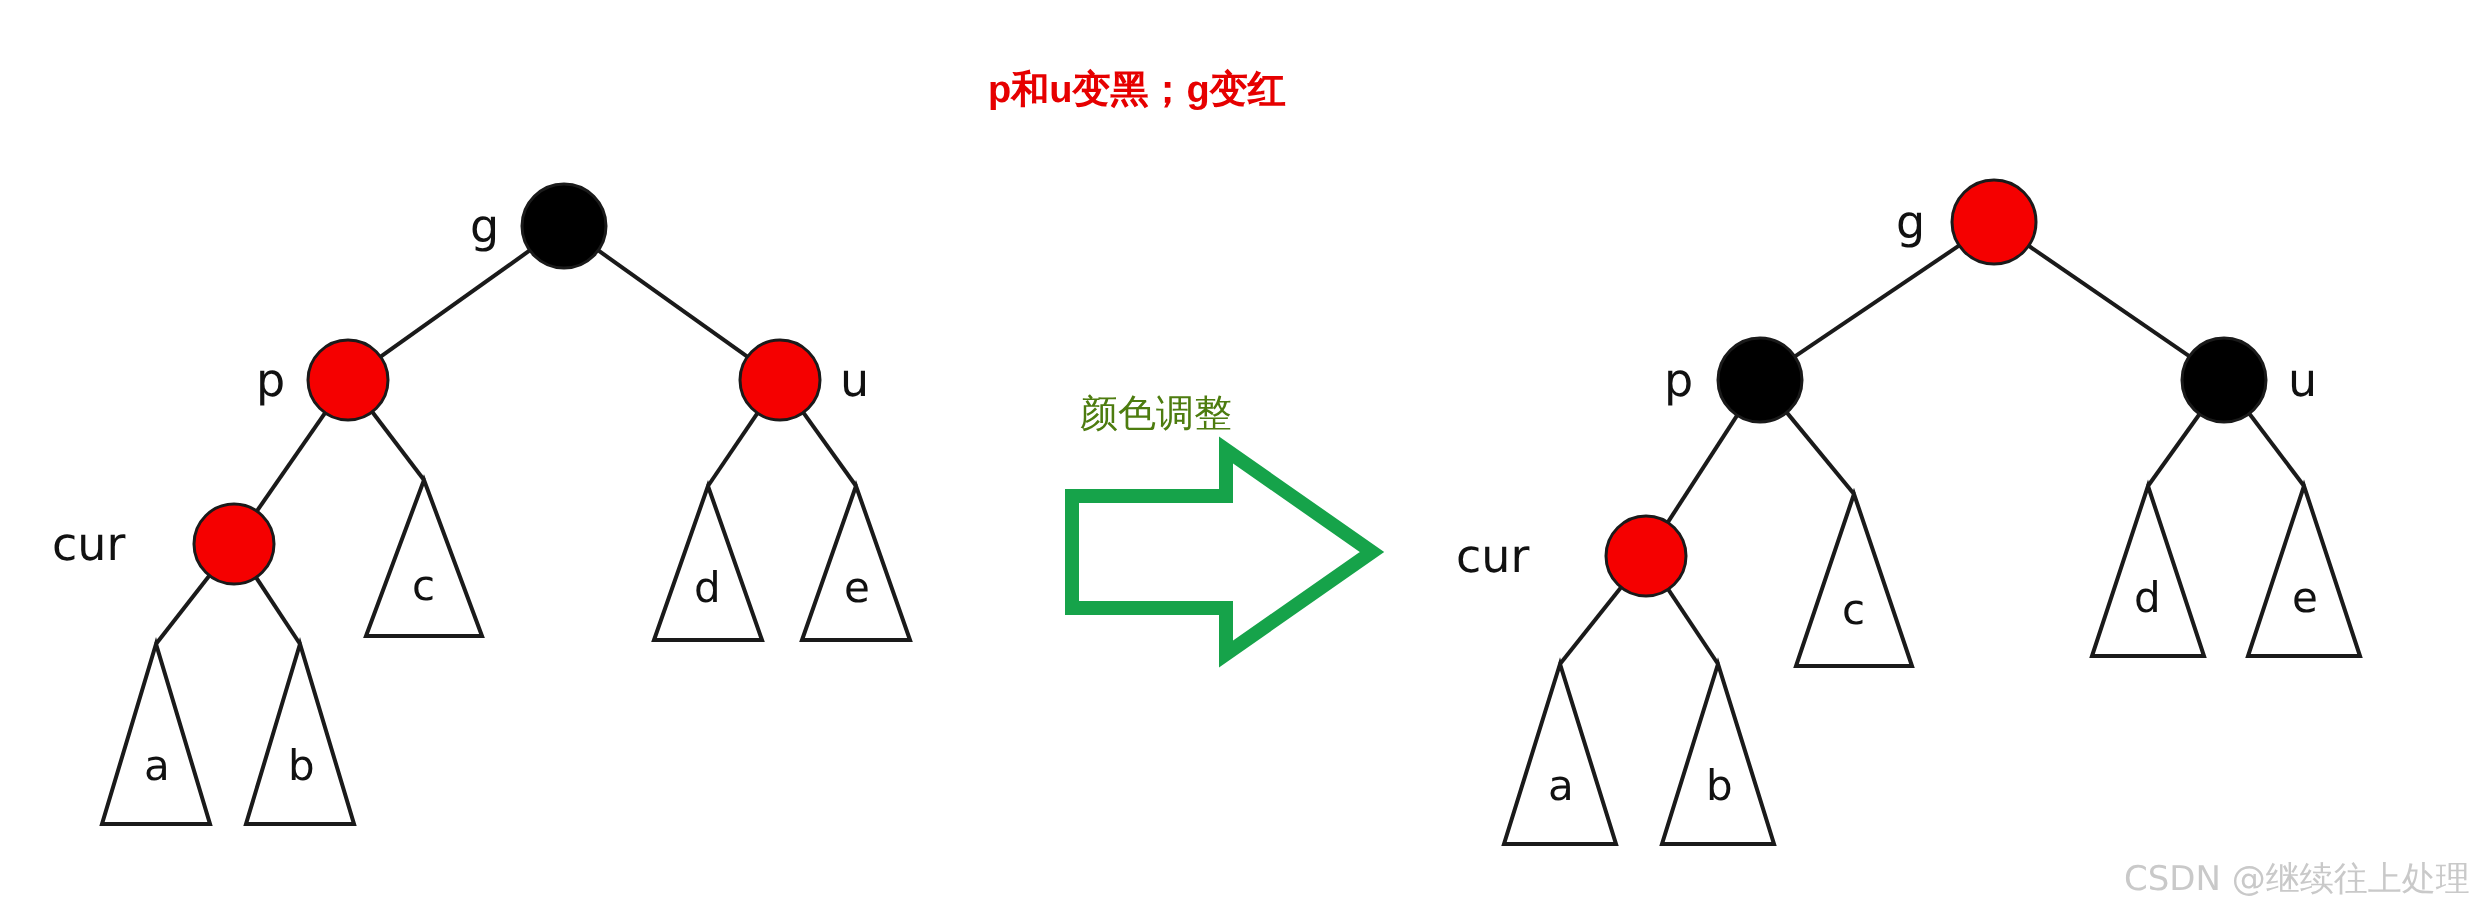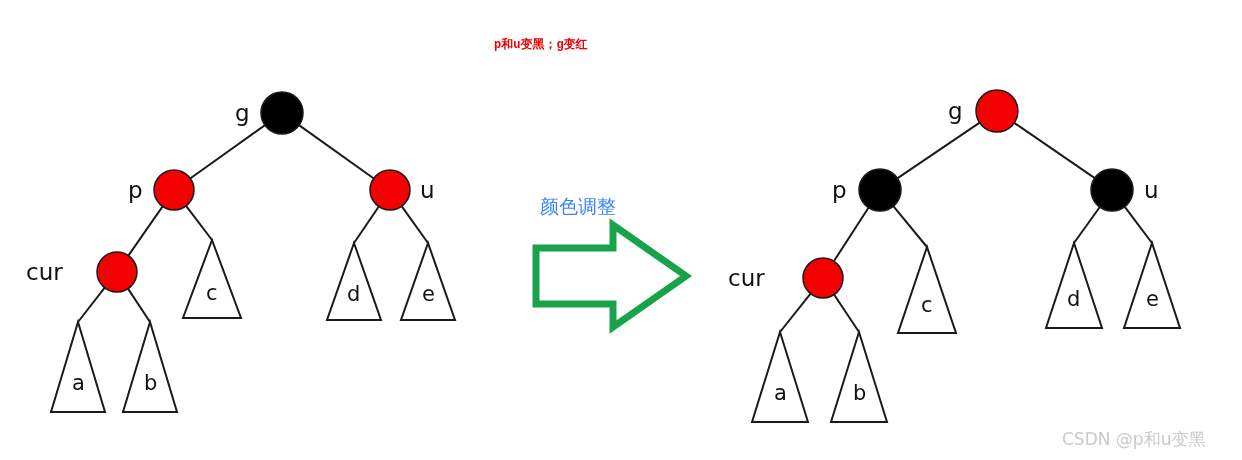--- a/index.html
+++ b/index.html
@@ -40,30 +40,30 @@
     fill: none;
   }
   .tri {
     stroke: #1a1a1a;
     stroke-width: 2;
     fill: #ffffff;
   }
   .note-text {
     position: absolute;
     color: #e60000;
-    font-family: Liberation Mono, monospace;
+    font-family: Liberation Sans, sans-serif;
     font-weight: bold;
-    font-size: 12px;
+    font-size: 19px;
     line-height: 27px;
     white-space: nowrap;
   }
   .note-line { display: block; }
   .arrow-caption {
     position: absolute;
-    color: #3b82f6;
+    color: #4d7c0f;
     font-family: "DejaVu Sans", sans-serif;
     font-size: 19px;
     white-space: nowrap;
   }
   .watermark {
     position: absolute;
     color: #c9c9c9;
     font-family: "DejaVu Sans", sans-serif;
     font-size: 17px;
     white-space: nowrap;
@@ -135,15 +135,15 @@
       <polygon id="transition-arrow" points="536,248 613,248 613,225 686,276 613,327 613,304 536,304" fill="#ffffff" stroke="#16a34a" stroke-width="7" stroke-linejoin="miter"></polygon>
     </g>
   </svg>
 
   <div class="note-text" style="left:494px; top:32px;">
     <span class="note-line">p和u变黑；g变红</span>
   </div>
 
   <div class="arrow-caption" style="left:540px; top:194px;">颜色调整</div>
 
-  <div class="watermark" style="left:1062px; top:428px;">CSDN @p和u变黑</div>
+  <div class="watermark" style="left:1062px; top:428px;">CSDN @继续往上处理</div>
 
 </div>
 
 </body></html>

